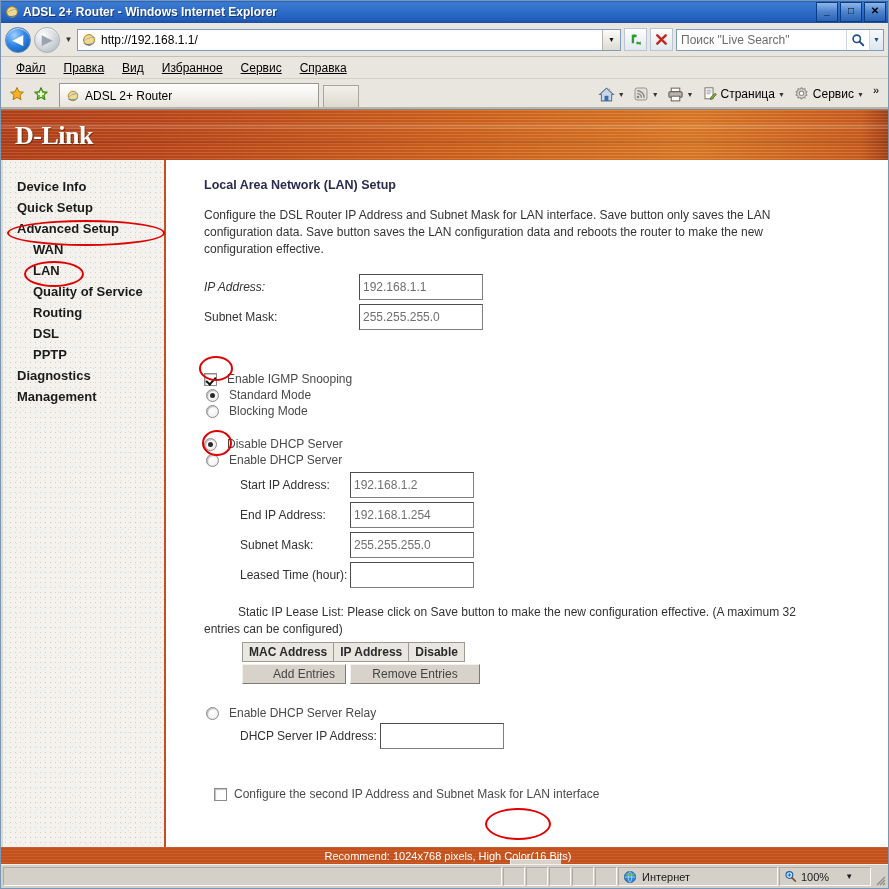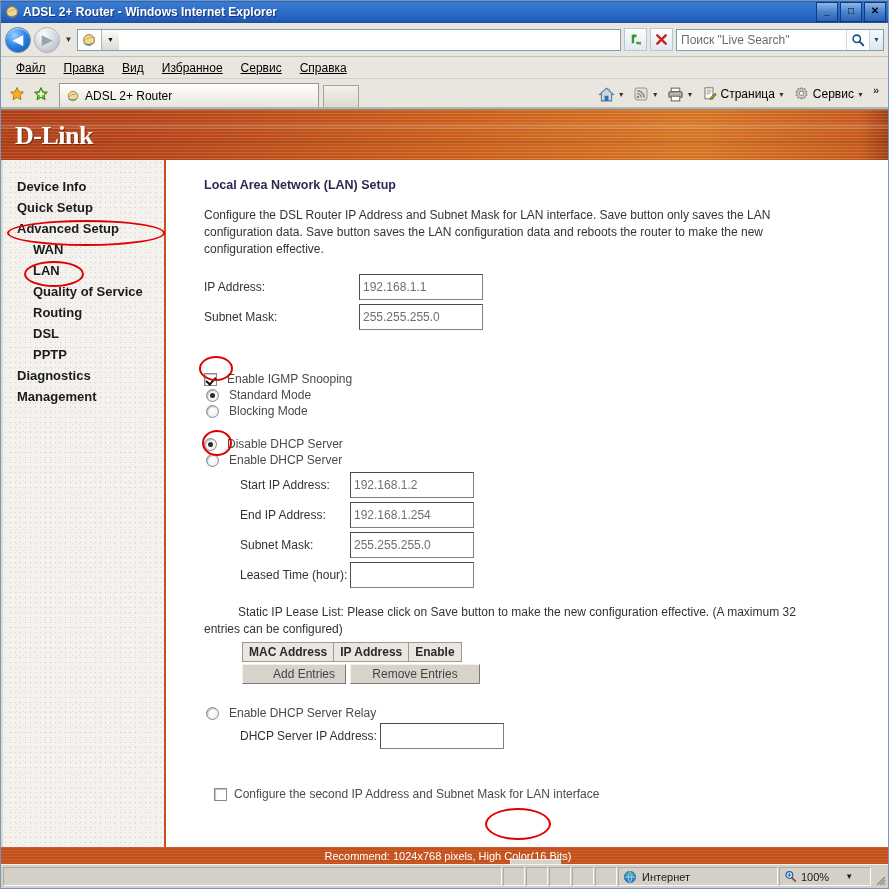--- a/index.html
+++ b/index.html
@@ -192,20 +192,21 @@
     </span>
     <span class="drop-caret">▼</span>
     <span class="addrwrap">
       <span class="addr-ie">
         <svg width="16" height="16" viewBox="0 0 16 16">
           <ellipse cx="8" cy="8" rx="5.4" ry="5.4" fill="#f5d98a" stroke="#b07e14" stroke-width="1"></ellipse>
           <path d="M2 11 C5 14.5 12 13 14.5 9.5 C12.5 12 5.5 12.6 2 11 Z" fill="#2f7bd6"></path>
           <path d="M1.5 10.4 C5 6 12 3.5 14.6 6.2 C11 4.2 4.5 7.5 1.5 10.4 Z" fill="#4b96e8"></path>
         </svg>
       </span>
+      <span class="addr-text">http://192.168.1.1/</span>
       <span class="addr-drop">▼</span>
     </span>
     <span class="tbtn framed">
       <svg width="15" height="15" viewBox="0 0 16 16">
         <path d="M4 3 L4 12 L6.5 12 L6.5 5.5 L9 5.5 L9 3 Z" fill="#2e9b2e"></path>
         <path d="M11.5 4 L11.5 10.5 L9 10.5 L9 13 L11.5 13 L11.5 13 Z" fill="#2e9b2e"></path>
         <path d="M6 2.2 L9.6 4 L6 5.8 Z" fill="#2e9b2e"></path>
         <path d="M13.6 13.8 L10 12 L13.6 10.2 Z" fill="#2e9b2e"></path>
       </svg>
     </span>
@@ -329,21 +330,21 @@
         <div class="nav-l2">PPTP</div>
         <div class="nav-l1">Diagnostics</div>
         <div class="nav-l1">Management</div>
       </div>
 
       <div class="main">
         <div class="sect-title">Local Area Network (LAN) Setup</div>
         <div class="para">Configure the DSL Router IP Address and Subnet Mask for LAN interface.  Save button only saves the LAN configuration data.  Save button saves the LAN configuration data and reboots the router to make the new configuration effective.</div>
 
         <div class="frow" style="margin-top:6px;">
-          <span class="flabel" style="width:155px;">IP Address:</span>
+          <span class="flabel" style="width:155px;font-style:italic;">IP Address:</span>
           <span class="fld" style="width:124px;">192.168.1.1</span>
         </div>
         <div class="frow">
           <span class="flabel" style="width:155px;">Subnet Mask:</span>
           <span class="fld" style="width:124px;">255.255.255.0</span>
         </div>
 
         <div class="opt" style="margin-top:42px;">
           <span class="cbx on"></span>
           <span class="lbl" style="margin-left:10px;">Enable IGMP Snooping</span>
@@ -383,21 +384,21 @@
           <span class="fld" style="width:124px;"></span>
         </div>
 
         <div class="para" style="margin-top:16px;margin-bottom:4px;text-indent:34px;width:620px;">Static IP Lease List: Please click on Save button to make the new configuration effective. (A maximum 32 entries can be configured)</div>
 
         <table class="tbl" style="margin-left:38px;">
           <tbody>
               <tr>
             <th>MAC Address</th>
             <th>IP Address</th>
-            <th>Enable</th>
+            <th>Disable</th>
           </tr>
         </tbody>
           </table>
         <div style="display:flex;margin-left:38px;margin-top:2px;">
           <span class="btn" style="width:104px;padding-left:20px;">Add Entries</span>
           <span class="btn" style="width:130px;margin-left:4px;">Remove Entries</span>
         </div>
 
         <div class="opt" style="margin-top:22px;margin-left:2px;">
           <span class="radio"></span>

